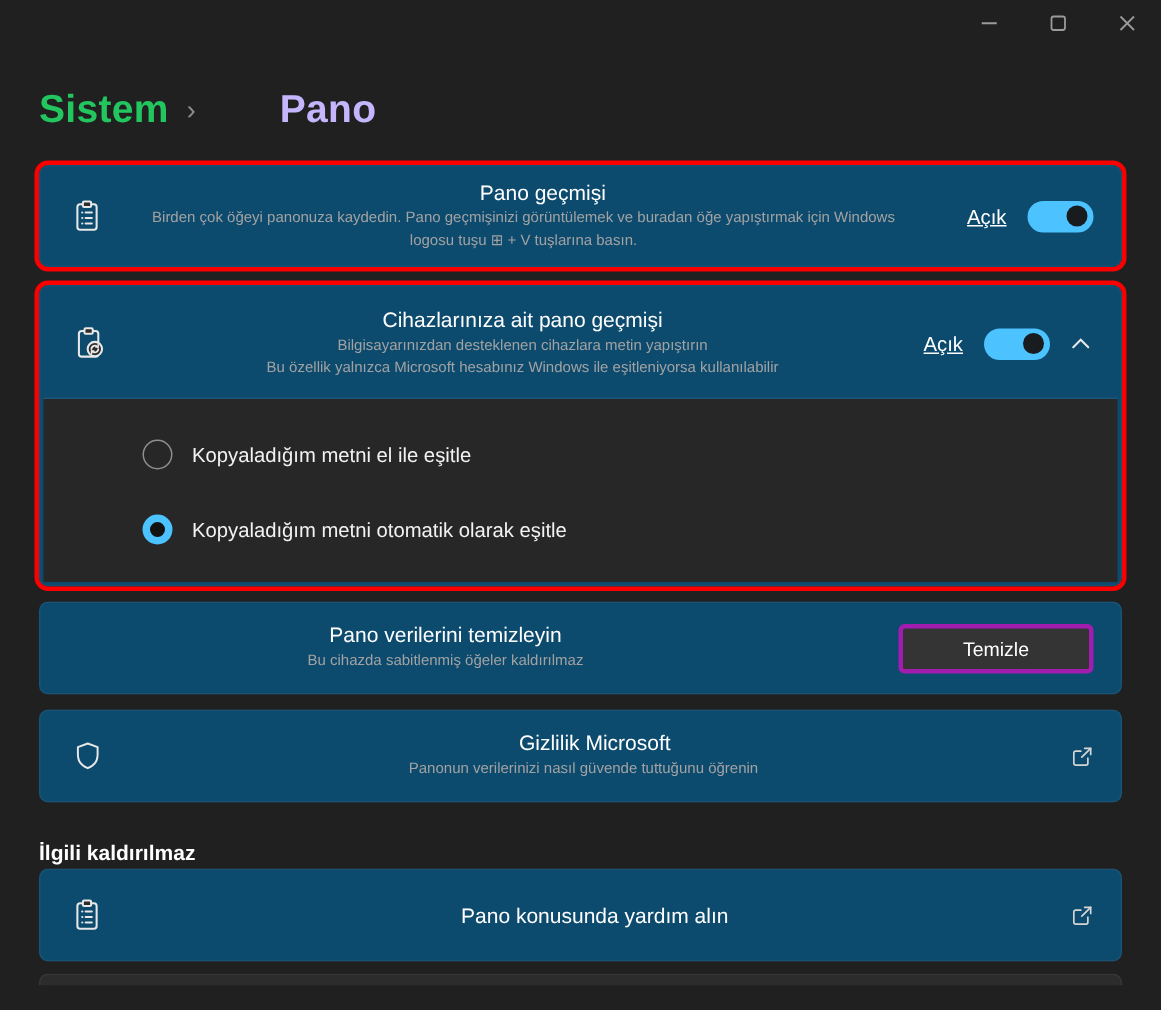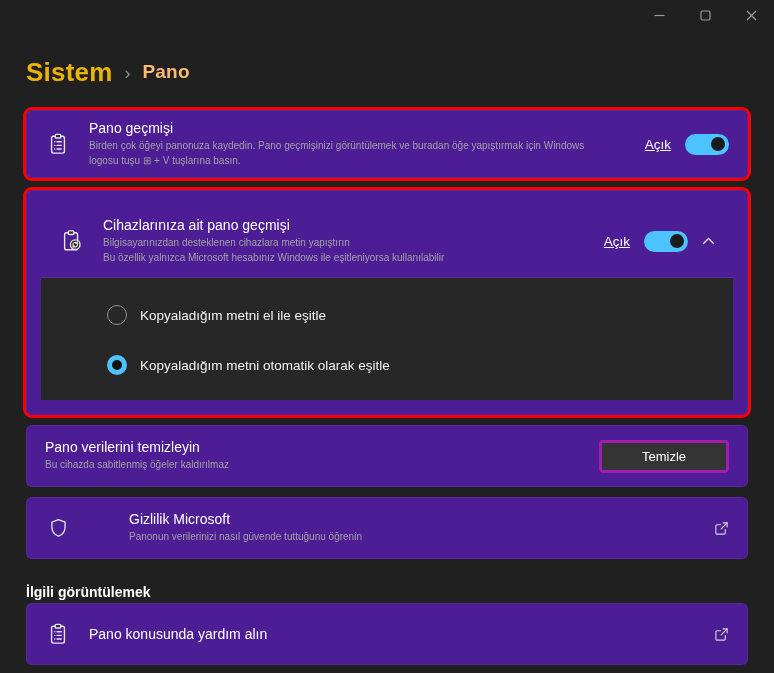--- a/index.html
+++ b/index.html
@@ -13,30 +13,31 @@
 
   
   .titlebar { height:34px; display:flex; justify-content:flex-end; align-items:flex-start; }
   .win-btn { width:46px; height:30px; display:flex; align-items:center; justify-content:center; color:#9b9b9b; }
   .win-btn svg { display:block; }
 
   
   .content { padding:0 26px; }
 
   .breadcrumb { margin-top:20px; height:36px; display:flex; align-items:center; gap:12px; }
-  .crumb-root   { font-size:26px; font-weight:600; color:#eab308; letter-spacing:.2px; }
+  .crumb-root   { font-size:26px; font-weight:600; color:#22c55e; letter-spacing:.2px; }
   .crumb-sep    { font-size:18px; color:#8d8d8d; padding-top:2px; }
-  .crumb-current{ font-size:19px; font-weight:700; color:#fdba74; letter-spacing:.2px; }
+  .crumb-current{ font-size:26px; font-weight:700; color:#c4b5fd; letter-spacing:.2px;margin-left:44px; }
 
   .card {
-    background:#4c1d95;
+    background:#0c4a6e;
     border:1px solid rgba(255,255,255,0.055);
     border-radius:6px;
     display:flex;
     align-items:center;
+    text-align:center;
   }
   .card.annotated { outline:3px solid #fb0000; border-color:rgba(255,255,255,0.04); }
 
   .icon-zone { width:62px; min-width:62px; display:flex; align-items:center; justify-content:center; color:#e8e8e8; }
   .text-zone { flex:1; min-width:0; padding-right:10px; }
   .right-zone { display:flex; align-items:center; gap:14px; padding-right:18px; }
 
   .card-title { font-size:14px; color:#ffffff; margin-bottom:3px; }
   .card-desc  { font-size:10px; color:#a2a2a2; line-height:1.45; max-width:520px; }
   .card-desc.tight { margin-bottom:0; }
@@ -48,21 +49,21 @@
   }
   .toggle .knob {
     position:absolute; top:3.5px; right:4px;
     width:14px; height:14px; border-radius:50%;
     background:#191c1e;
   }
 
   .chevron { color:#e8e8e8; display:flex; align-items:center; }
 
   
-  .expander { display:block; padding:14px; overflow:hidden; }
+  .expander { display:block; padding:2px; overflow:hidden; }
   .expander-header { display:flex; align-items:center; height:72px; }
   .expander-divider { height:1px; background:rgba(255,255,255,0.07); }
   .expander-content { background:#272727; padding:22px 18px 20px 66px; }
 
   .radio-row { display:flex; align-items:center; gap:13px; height:30px; }
   .radio-row + .radio-row { margin-top:20px; }
   .radio { width:20px; height:20px; border-radius:50%; flex:none; }
   .radio.selected   { border:5px solid #4cc2ff; background:#121212; }
   .radio.unselected { border:1px solid #8f8f8f; background:transparent; }
   .radio-label { font-size:13.5px; color:#f2f2f2; }
@@ -215,21 +216,21 @@
       <span class="link-icon">
         <svg width="15" height="15" viewBox="0 0 24 24" fill="none" stroke="currentColor" stroke-width="1.8" stroke-linecap="round" stroke-linejoin="round">
           <path d="M18 13.5 V19 a2 2 0 0 1-2 2 H5 a2 2 0 0 1-2-2 V8 a2 2 0 0 1 2-2 h5.5"></path>
           <path d="M14.5 3 H21 v6.5"></path>
           <line x1="21" y1="3" x2="11.5" y2="12.5"></line>
         </svg>
       </span>
     </div>
   </div>
 
-  <div class="section-header">İlgili görüntülemek</div>
+  <div class="section-header">İlgili kaldırılmaz</div>
 
   <div class="card mt16 h62">
     <div class="icon-zone">
       <svg width="22" height="24" viewBox="0 0 24 24" fill="none" stroke="currentColor" stroke-width="1.5" stroke-linecap="round">
         <rect x="5" y="3.5" width="14" height="18.5" rx="2"></rect>
         <rect x="9" y="1.5" width="6" height="4" rx="1" fill="#2c2c2c"></rect>
         <line x1="8.5" y1="9.5" x2="8.6" y2="9.5"></line>
           <line x1="11" y1="9.5" x2="15.5" y2="9.5"></line>
         <line x1="8.5" y1="13.5" x2="8.6" y2="13.5"></line>
           <line x1="11" y1="13.5" x2="15.5" y2="13.5"></line>

